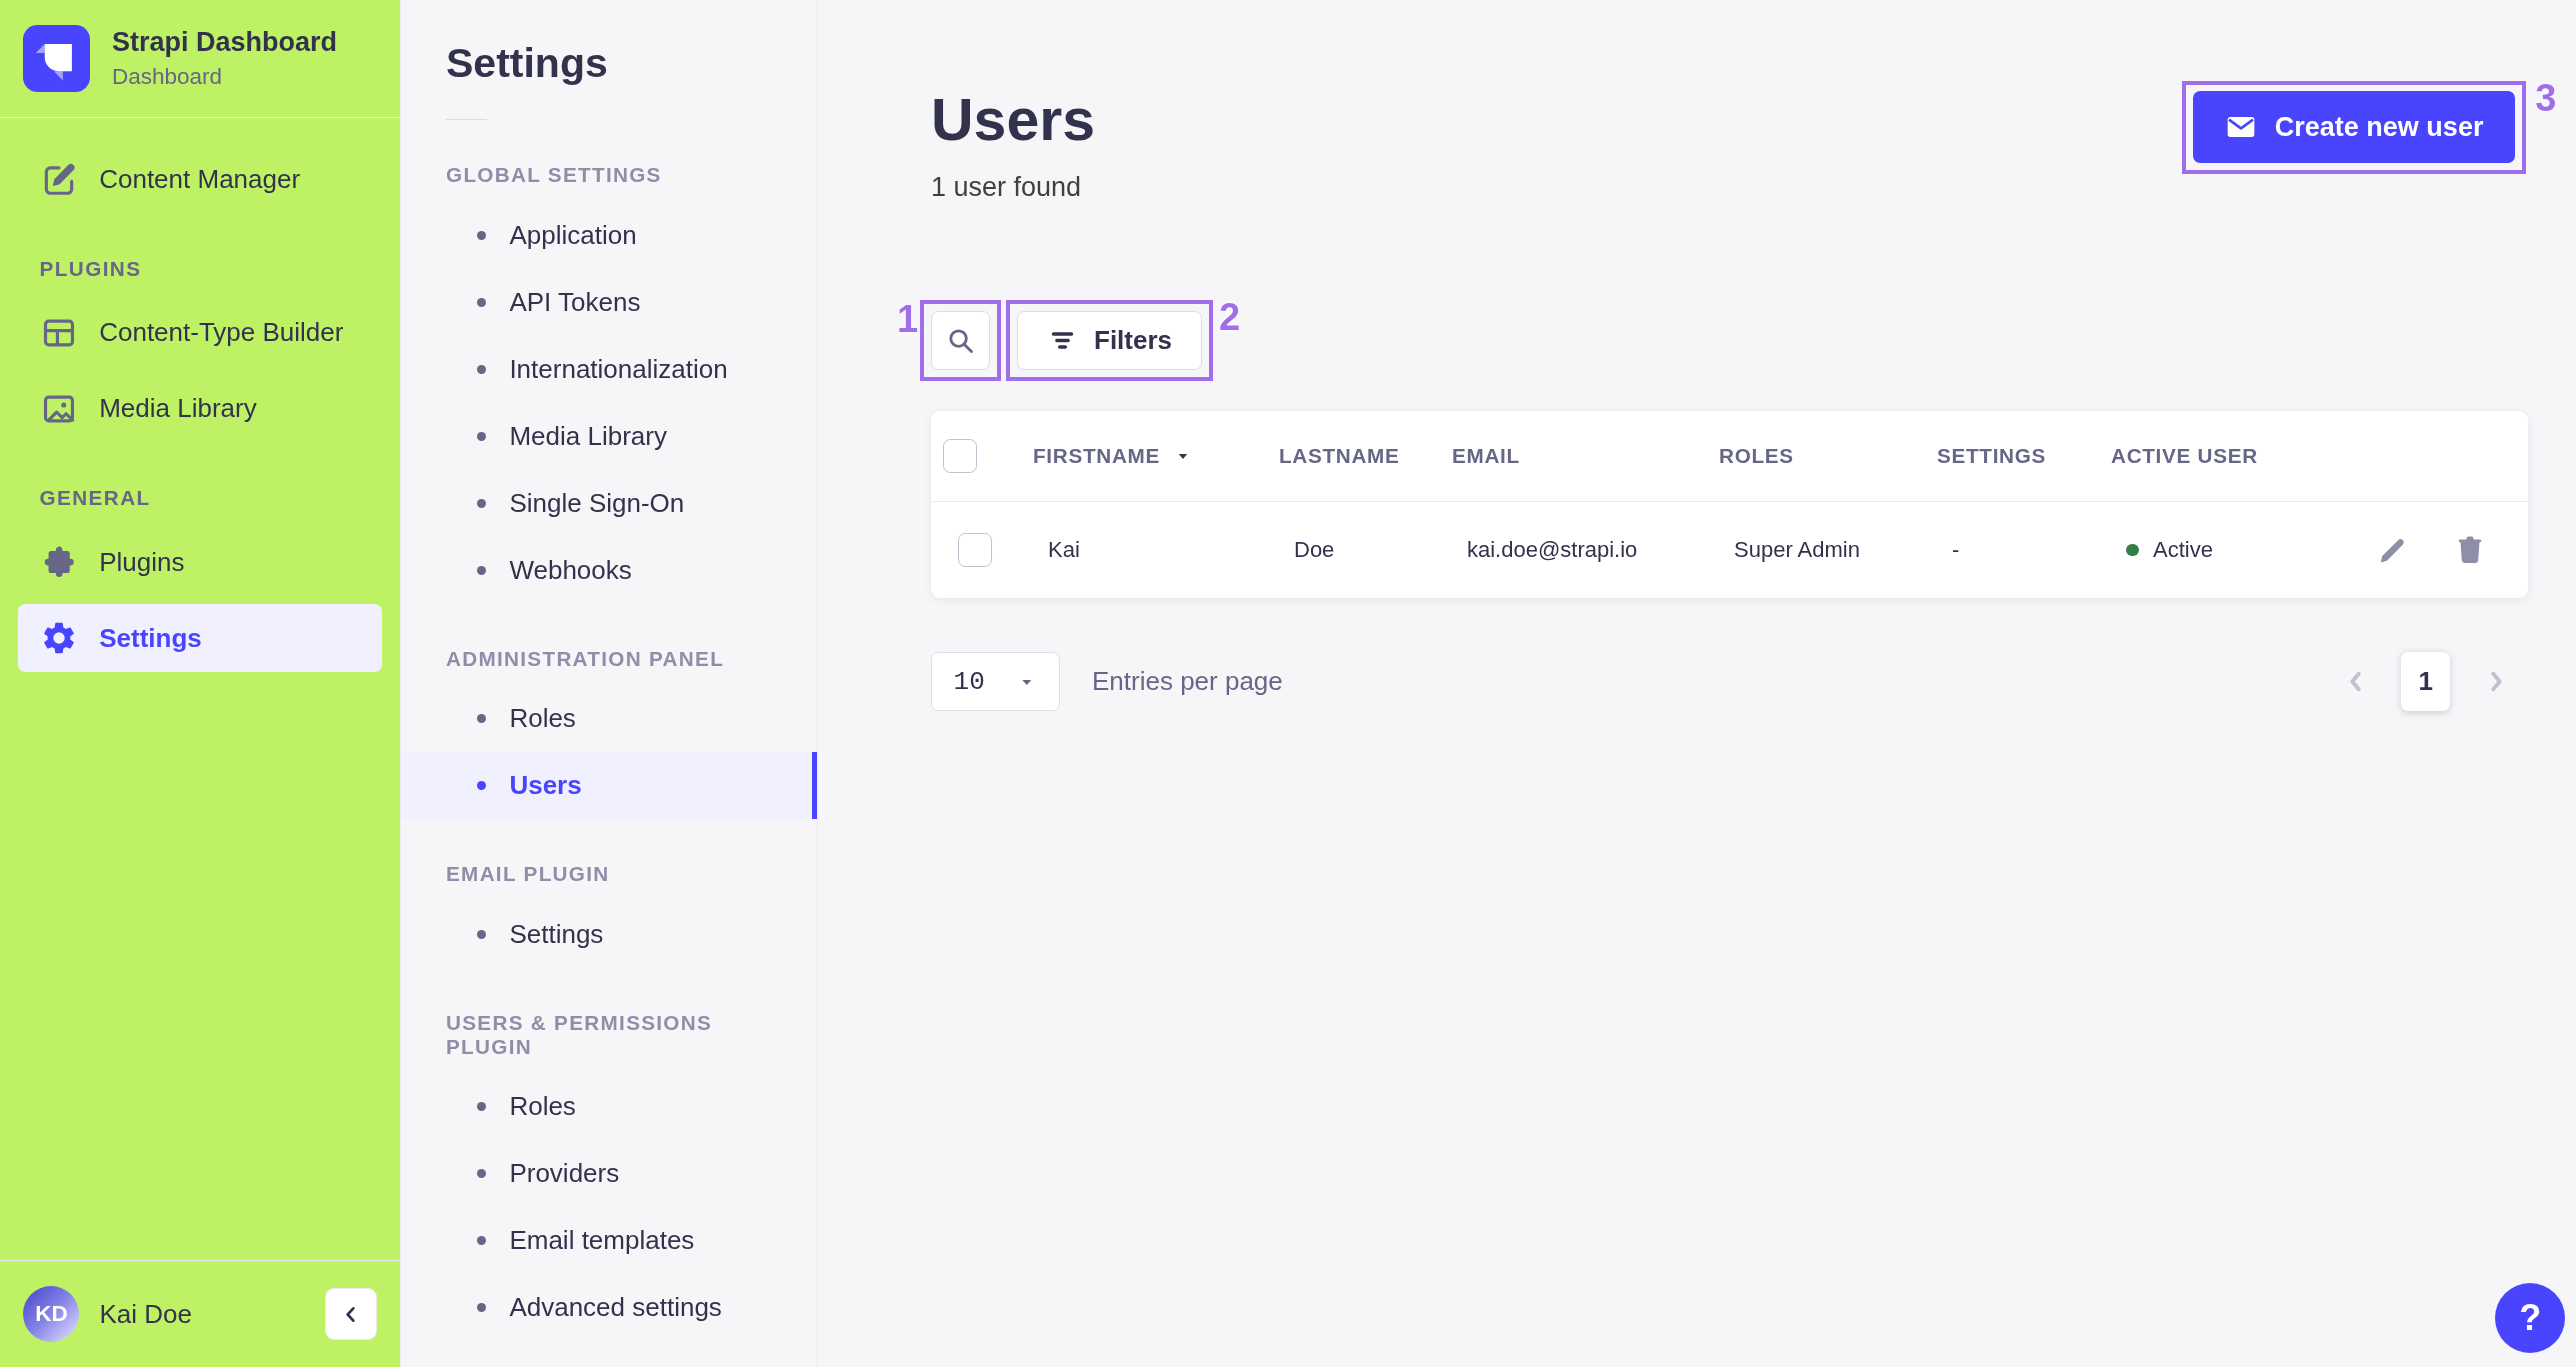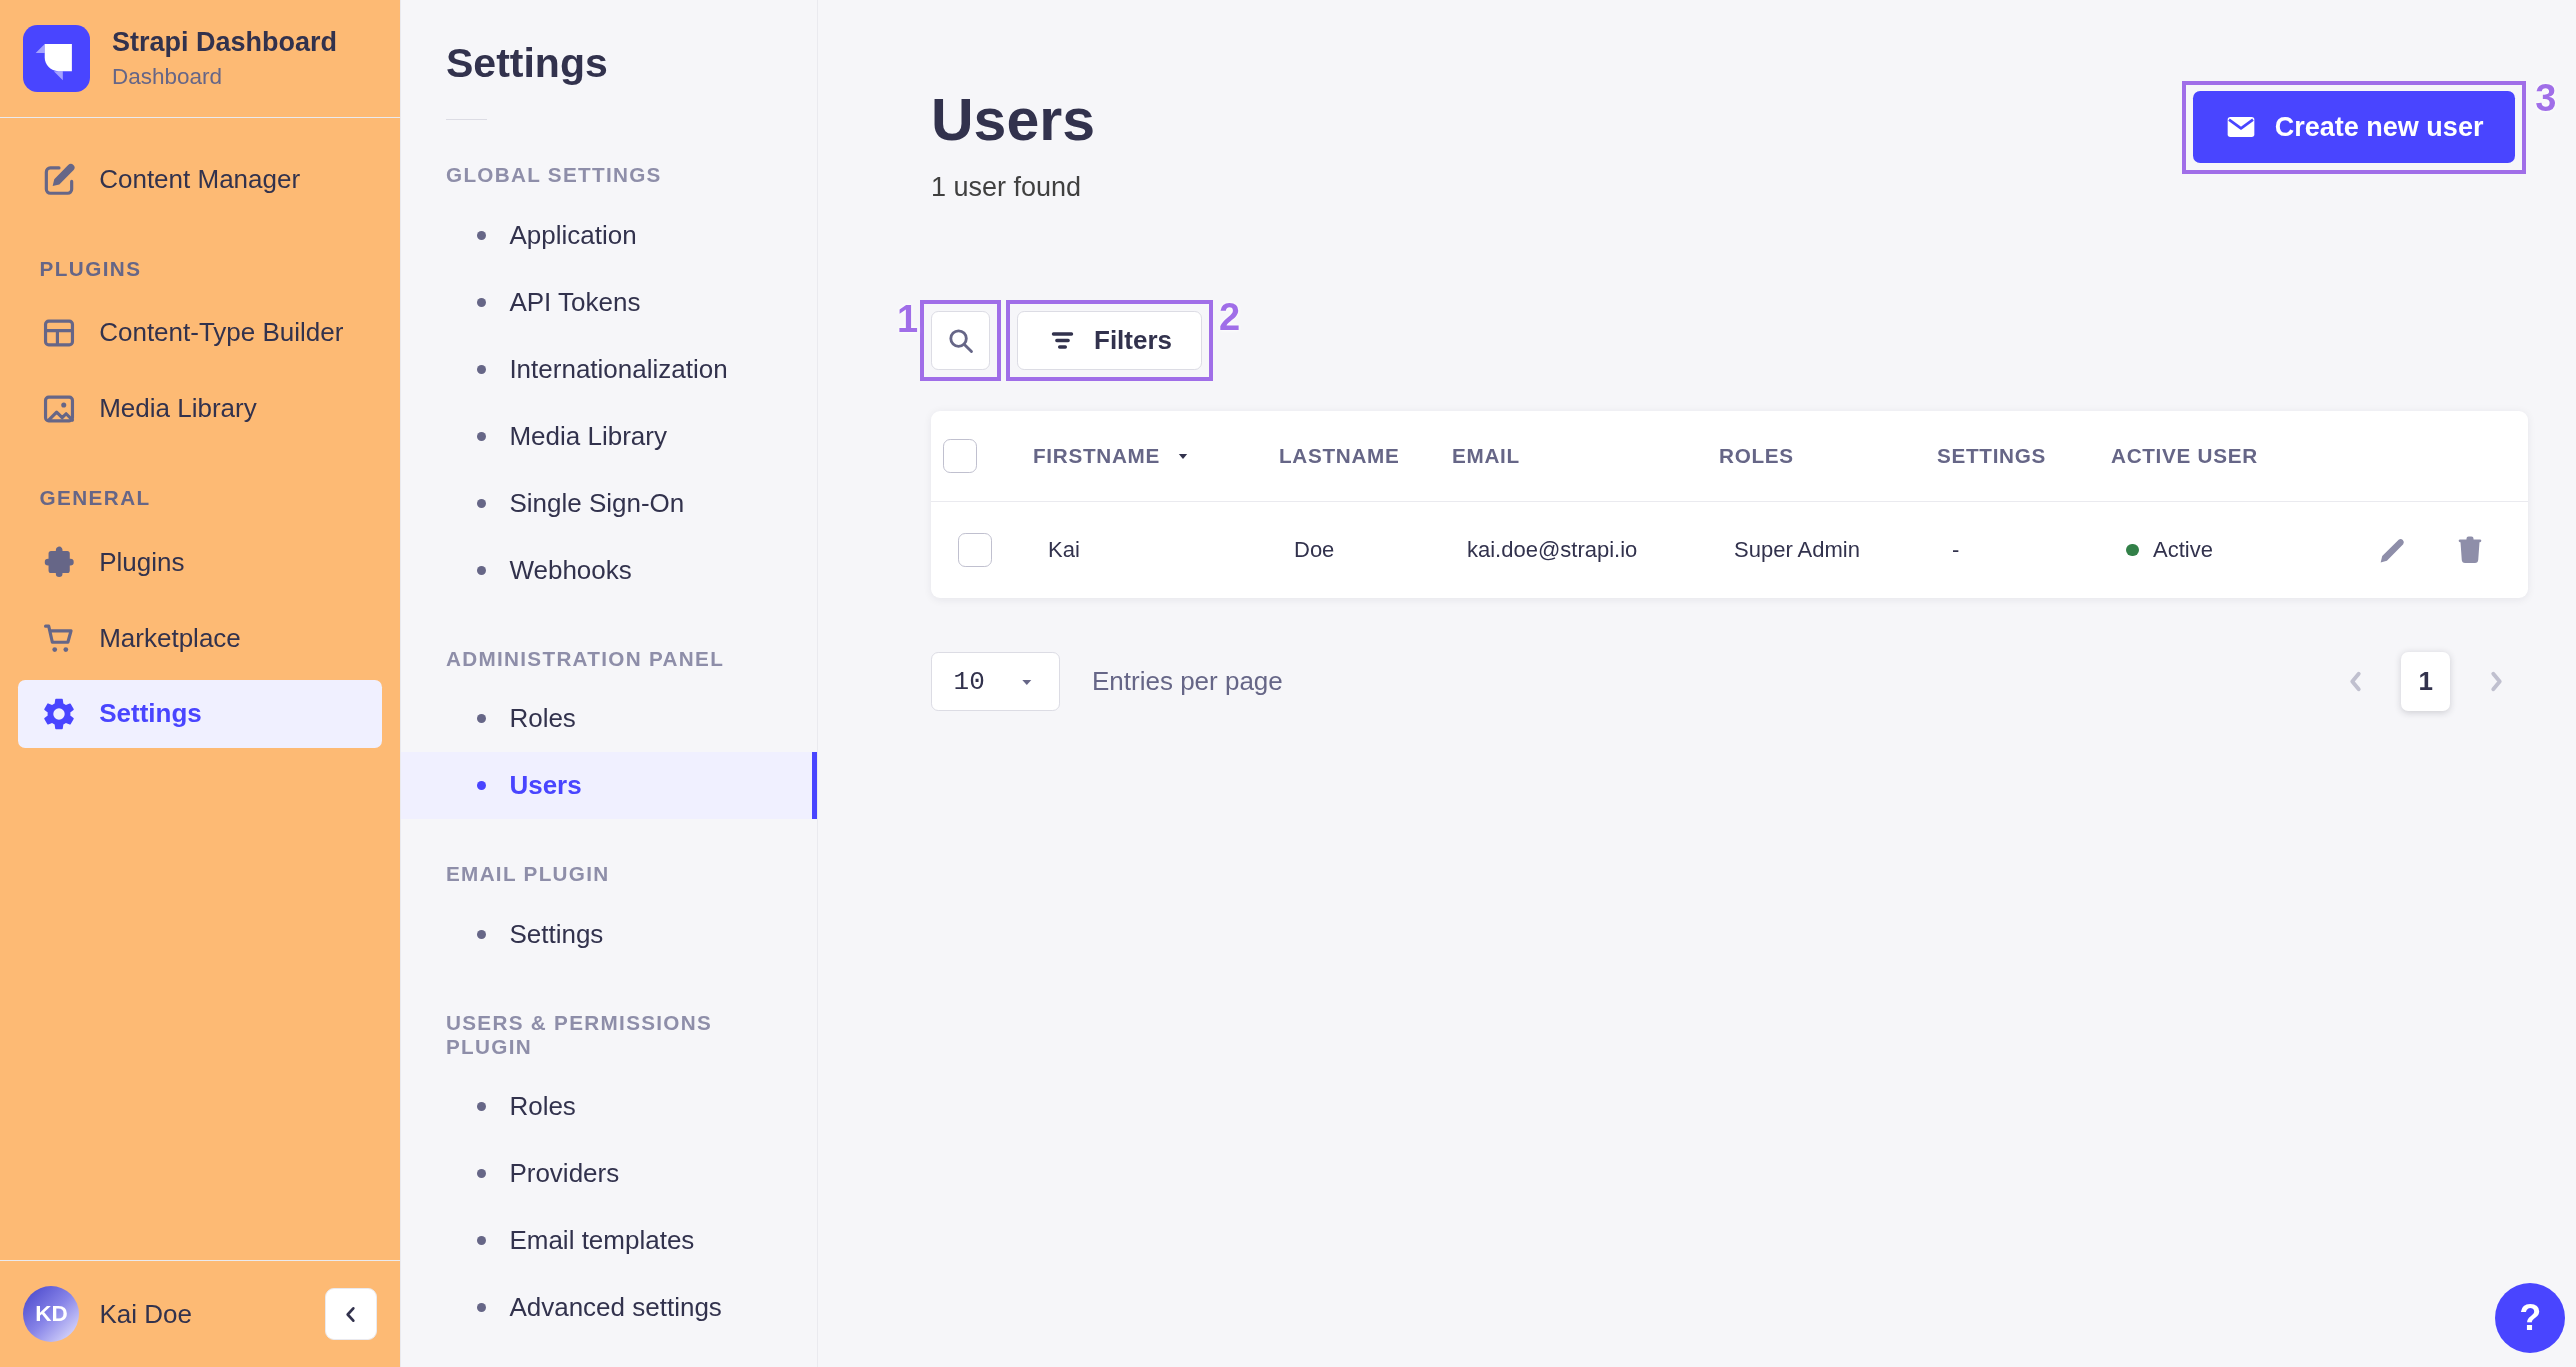--- a/index.html
+++ b/index.html
@@ -6,21 +6,21 @@
   html,body { width: 2576px; height: 1367px; overflow: hidden; }
   body {
     display: flex;
     font-family: "Liberation Sans", sans-serif;
     background: #f6f6f9;
     color: #32324d;
   }
   svg { display: block; }
 
   
-  .sidebar { width: 401px; min-width: 401px; background: #fdba74; border-right: 0.9px solid #eaeaef; display: flex; flex-direction: column; }
+  .sidebar { width: 401px; min-width: 401px; background: #bef264; border-right: 0.9px solid #eaeaef; display: flex; flex-direction: column; }
   .brand { display: flex; align-items: center; gap: 21.6px; padding: 25px 23.4px; border-bottom: 0.9px solid #eaeaef; cursor: pointer; }
   .logo { width: 67px; height: 67px; border-radius: 14.4px; background: var(--accent,#4945ff); display: flex; align-items: center; justify-content: center; flex: none; }
   .brand-title { font-size: 27px; font-weight: 700; color: #32324d; }
   .brand-sub { font-size: 22.5px; color: #666687; margin-top: 6.3px; }
   .nav { flex: 1; padding: 27px 18px; }
   .nav-section-label { font-size: 20.7px; font-weight: 700; letter-spacing: 1.4px; color: #666687; margin: 43px 21.6px 18px; }
   .nav-item { display: flex; align-items: center; gap: 21.6px; padding: 15.3px 21.6px; border-radius: 7.2px; font-size: 26px; cursor: pointer; margin-bottom: 7.2px; }
   .nav-item .nicon { width: 38px; height: 38px; flex: none; display: flex; align-items: center; justify-content: center; }
   .nav-item.active { background: #f0f0ff; color: var(--accent,#4945ff); font-weight: 700; }
   .sidebar-footer { border-top: 0.9px solid #eaeaef; padding: 25px 23.4px; display: flex; align-items: center; gap: 20px; }
@@ -130,30 +130,20 @@
     </div>
 
     <div class="nav-section-label">GENERAL</div>
     <div class="nav-item">
       <span class="nicon">
         <svg width="38" height="38" viewBox="0 0 24 24">
           <path fill="#666687" d="M13.8 3.1A2.1 2.1 0 0 0 10 4.4V5H7a1.6 1.6 0 0 0-1.6 1.6V10h-.3a2.1 2.1 0 1 0 0 4.2h.3v3.2A1.6 1.6 0 0 0 7 19h3v.4a2.1 2.1 0 1 0 4.2 0V19h3a1.6 1.6 0 0 0 1.6-1.6v-3.2h.4a2.1 2.1 0 1 0 0-4.2h-.4V6.6A1.6 1.6 0 0 0 17.2 5h-3v-.6a2.1 2.1 0 0 0-.4-1.3z"></path>
         </svg>
       </span>
       <span>Plugins</span>
-    </div>
-    <div class="nav-item">
-      <span class="nicon">
-        <svg width="38" height="38" viewBox="0 0 24 24" fill="none" stroke="#666687" stroke-width="2" stroke-linecap="round" stroke-linejoin="round">
-          <path d="M3.5 4.5h2l2.3 10.2h9.8l2-7.2H7"></path>
-          <circle cx="9.3" cy="19.3" r="1.5" fill="#666687" stroke="none"></circle>
-          <circle cx="16.3" cy="19.3" r="1.5" fill="#666687" stroke="none"></circle>
-        </svg>
-      </span>
-      <span>Marketplace</span>
     </div>
     <div class="nav-item active">
       <span class="nicon">
         <svg width="38" height="38" viewBox="0 0 24 24">
           <path fill="#4945ff" d="M19.14 12.94c.04-.3.06-.61.06-.94 0-.32-.02-.64-.07-.94l2.03-1.58a.49.49 0 0 0 .12-.61l-1.92-3.32a.49.49 0 0 0-.59-.22l-2.39.96c-.5-.38-1.03-.7-1.62-.94l-.36-2.54a.48.48 0 0 0-.48-.41h-3.84c-.24 0-.43.17-.47.41l-.36 2.54c-.59.24-1.13.57-1.62.94l-2.39-.96a.47.47 0 0 0-.59.22L2.74 8.87c-.12.21-.08.47.12.61l2.03 1.58c-.05.3-.09.63-.09.94s.02.64.07.94l-2.03 1.58a.49.49 0 0 0-.12.61l1.92 3.32c.12.22.37.29.59.22l2.39-.96c.5.38 1.03.7 1.62.94l.36 2.54c.05.24.24.41.48.41h3.84c.24 0 .44-.17.47-.41l.36-2.54c.59-.24 1.13-.56 1.62-.94l2.39.96c.22.08.47 0 .59-.22l1.92-3.32c.12-.22.07-.47-.12-.61l-2.01-1.58zM12 15.6A3.6 3.6 0 1 1 12 8.4a3.6 3.6 0 0 1 0 7.2z"></path>
         </svg>
       </span>
       <span>Settings</span>
     </div>
   </nav>

